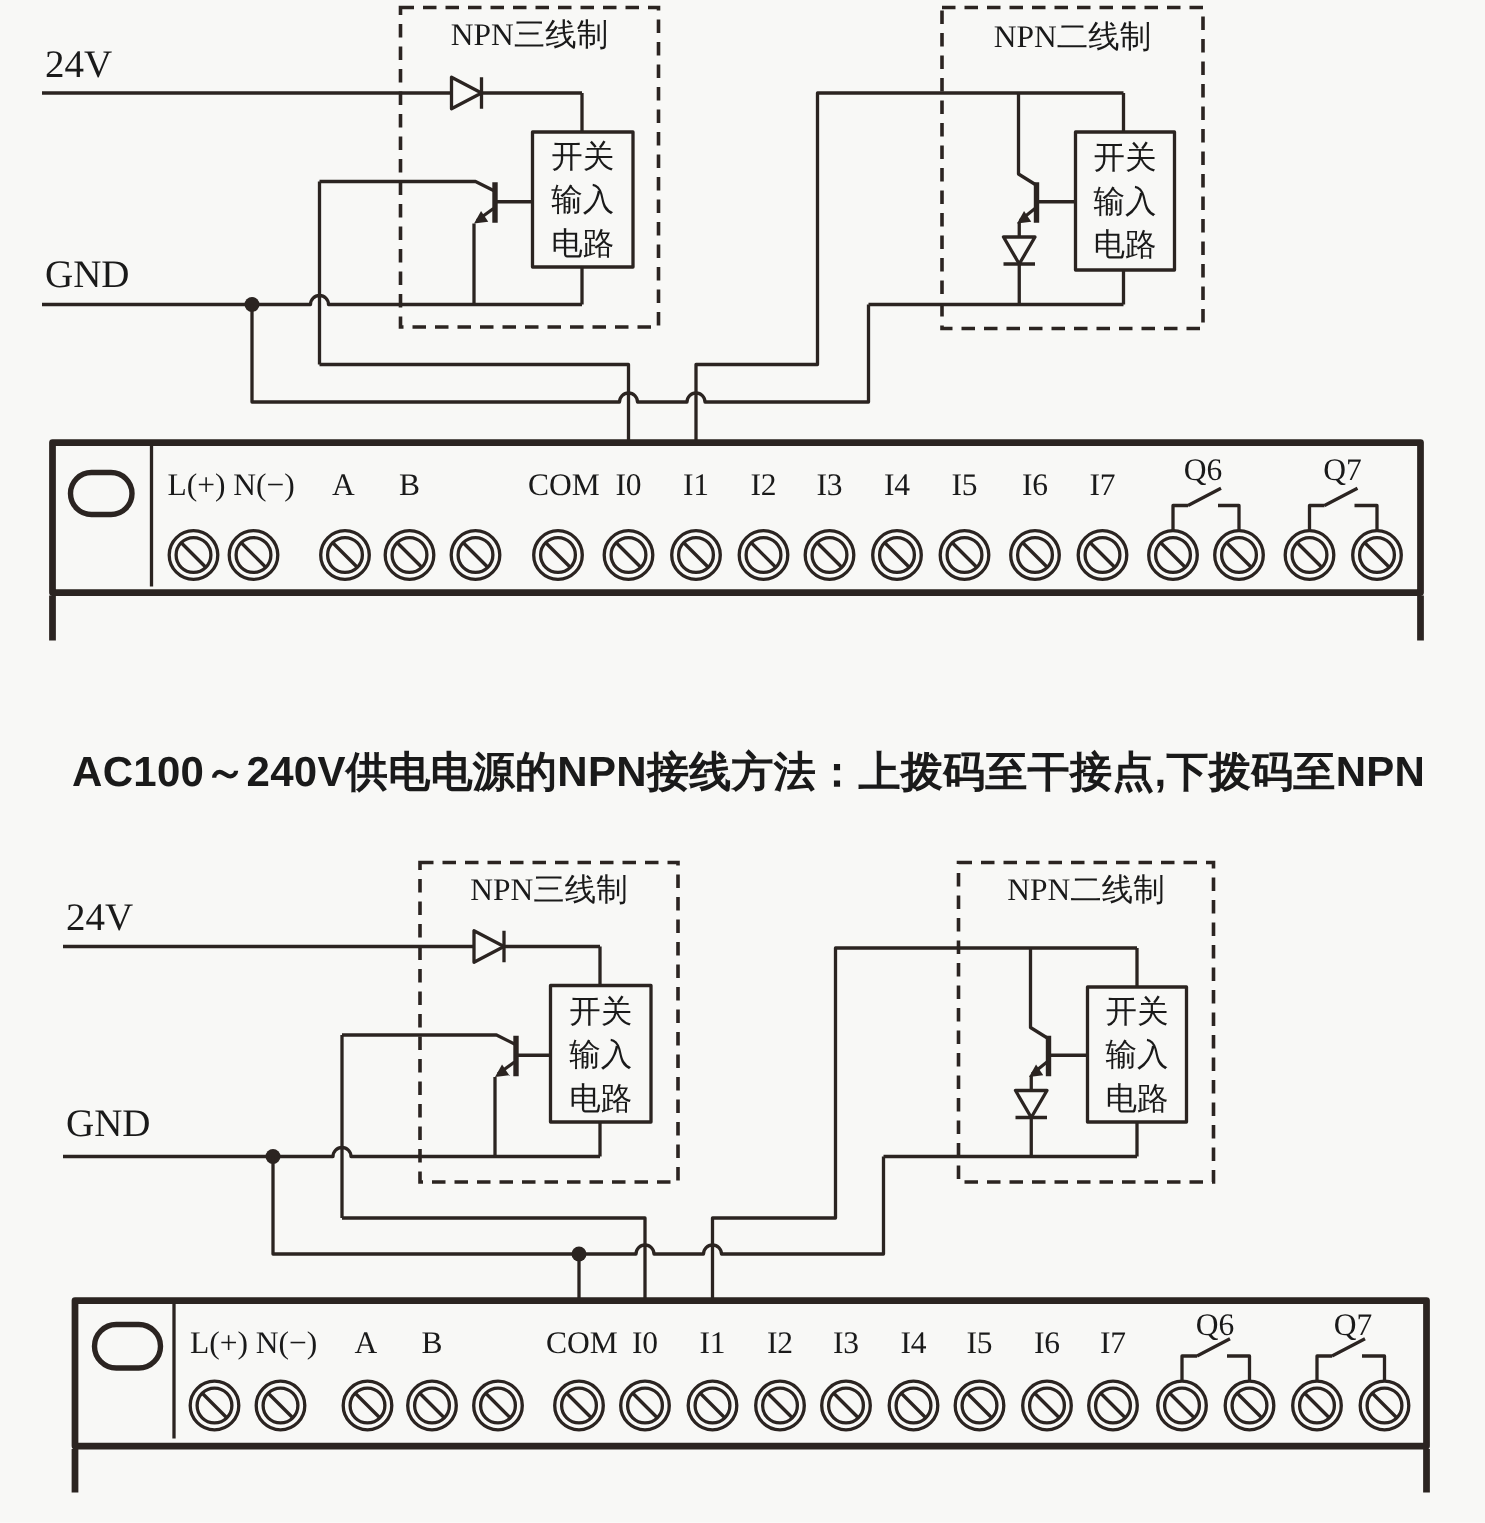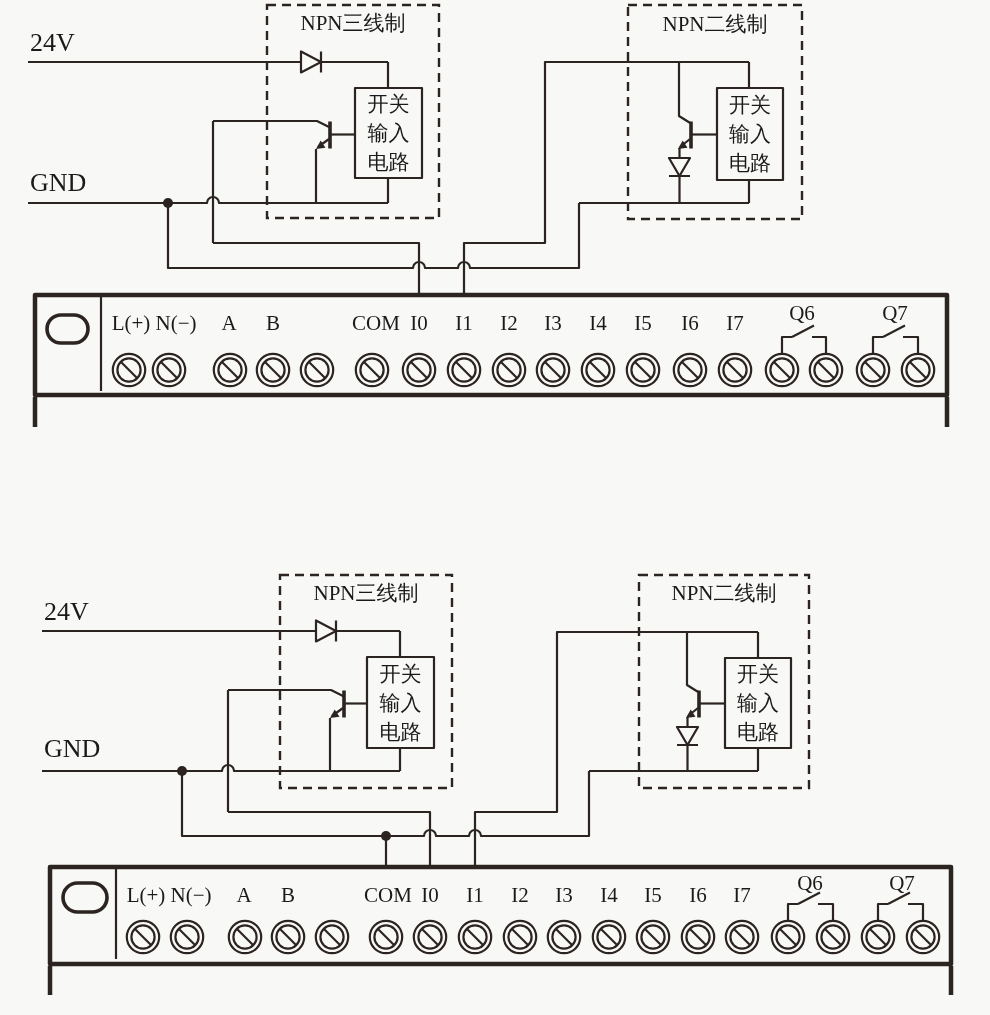--- a/index.html
+++ b/index.html
@@ -224,14 +224,15 @@
     <use href="#screw" transform="translate(653,937)"></use>
     <use href="#screw" transform="translate(698,937)"></use>
     <use href="#screw" transform="translate(742,937)"></use>
     <use href="#screw" transform="translate(788,937)"></use>
     <use href="#screw" transform="translate(833,937)"></use>
     <use href="#screw" transform="translate(878,937)"></use>
     <use href="#screw" transform="translate(923,937)"></use>
   </g>
 </svg>
 
+<div class="title">AC100～240V供电电源的NPN接线方法：上拨码至干接点,下拨码至NPN</div>
 
 </div>
 
 </body></html>

